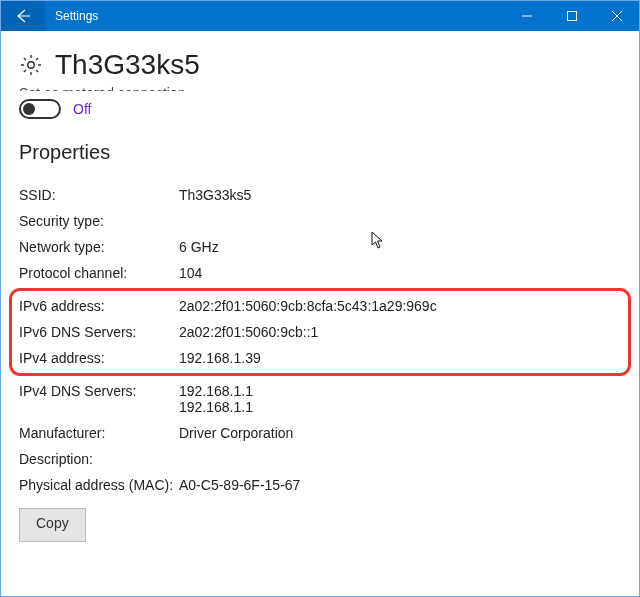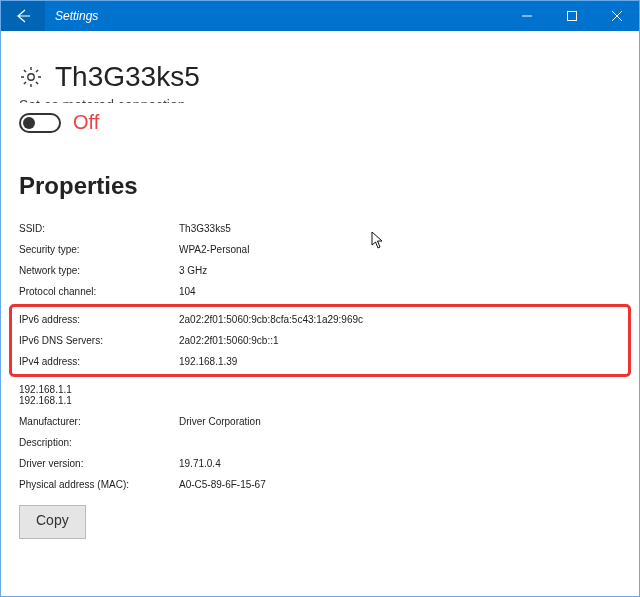--- a/index.html
+++ b/index.html
@@ -22,35 +22,35 @@
   }
   .back-area {
     width: 44px;
     height: 30px;
     display: flex;
     align-items: center;
     justify-content: center;
     background: #0165b5;
     cursor: pointer;
   }
-  .title-text { padding-left: 10px; flex: 1; font-style: italic; }
+  .title-text { padding-left: 10px; flex: 1; }
   .win-controls { display: flex; }
   .win-btn {
     width: 45px;
     height: 30px;
     display: flex;
     align-items: center;
     justify-content: center;
     cursor: pointer;
   }
   .content {
     position: absolute;
     top: 30px; left: 0; right: 0; bottom: 0;
     overflow: hidden;
-    padding: 12px 18px;
+    padding: 0 18px;
   }
   .header-row {
     display: flex;
     align-items: center;
     padding-top: 18px;
     margin-bottom: 6px;
   }
   .gear {
     width: 24px; height: 24px;
     margin-right: 12px;
@@ -82,41 +82,41 @@
   }
   .toggle .knob {
     position: absolute;
     left: 2px; top: 2px;
     width: 12px; height: 12px;
     background: #333;
     border-radius: 50%;
   }
   .toggle-label {
     margin-left: 12px;
+    font-size: 14px;
+    color: #6d28d9;
+  }
+  .section-title {
     font-size: 20px;
-    color: #ef4444;
-  }
-  .section-title {
-    font-size: 24px;
-    font-weight: 700;
+    font-weight: 400;
     color: #222;
-    margin-top: 38px;
+    margin-top: 22px;
     margin-bottom: 18px;
   }
-  .prop-table { font-size: 10px; color: #222; }
+  .prop-table { font-size: 14px; color: #222; }
   .prop-row {
     display: flex;
     padding: 5px 0;
   }
   .prop-label { width: 160px; }
   .prop-value { flex: 1; }
   .prop-value .line { display: block; }
   .highlight-box {
     border: 3px solid #e33;
-    border-radius: 5px;
+    border-radius: 11px;
     margin: 2px -10px;
     padding: 2px 7px;
   }
   .copy-btn {
     display: inline-block;
     margin-top: 10px;
     padding: 6px 16px 0 16px;
     border: 1px solid #bbb;
     background: #e5e5e5;
     font-size: 14px;
@@ -184,25 +184,24 @@
 
   <div class="section-title">Properties</div>
 
   <div class="prop-table">
     <div class="prop-row">
       <div class="prop-label">SSID:</div>
       <div class="prop-value">Th3G33ks5</div>
     </div>
     <div class="prop-row">
       <div class="prop-label">Security type:</div>
-      <div class="prop-value">WPA2-Personal</div>
     </div>
     <div class="prop-row">
       <div class="prop-label">Network type:</div>
-      <div class="prop-value">3 GHz</div>
+      <div class="prop-value">6 GHz</div>
     </div>
     <div class="prop-row">
       <div class="prop-label">Protocol channel:</div>
       <div class="prop-value">104</div>
     </div>
 
     <div class="highlight-box">
       <div class="prop-row">
         <div class="prop-label">IPv6 address:</div>
         <div class="prop-value">2a02:2f01:5060:9cb:8cfa:5c43:1a29:969c</div>
@@ -211,35 +210,32 @@
         <div class="prop-label">IPv6 DNS Servers:</div>
         <div class="prop-value">2a02:2f01:5060:9cb::1</div>
       </div>
       <div class="prop-row">
         <div class="prop-label">IPv4 address:</div>
         <div class="prop-value">192.168.1.39</div>
       </div>
     </div>
 
     <div class="prop-row">
+      <div class="prop-label">IPv4 DNS Servers:</div>
       <div class="prop-value">
         <span class="line">192.168.1.1</span>
         <span class="line">192.168.1.1</span>
       </div>
     </div>
     <div class="prop-row">
       <div class="prop-label">Manufacturer:</div>
       <div class="prop-value">Driver Corporation</div>
     </div>
     <div class="prop-row">
       <div class="prop-label">Description:</div>
-    </div>
-    <div class="prop-row">
-      <div class="prop-label">Driver version:</div>
-      <div class="prop-value">19.71.0.4</div>
     </div>
     <div class="prop-row">
       <div class="prop-label">Physical address (MAC):</div>
       <div class="prop-value">A0-C5-89-6F-15-67</div>
     </div>
   </div>
 
   <div class="copy-btn">Copy</div>
 
   <svg class="cursor" width="14" height="18" viewBox="0 0 14 18">

